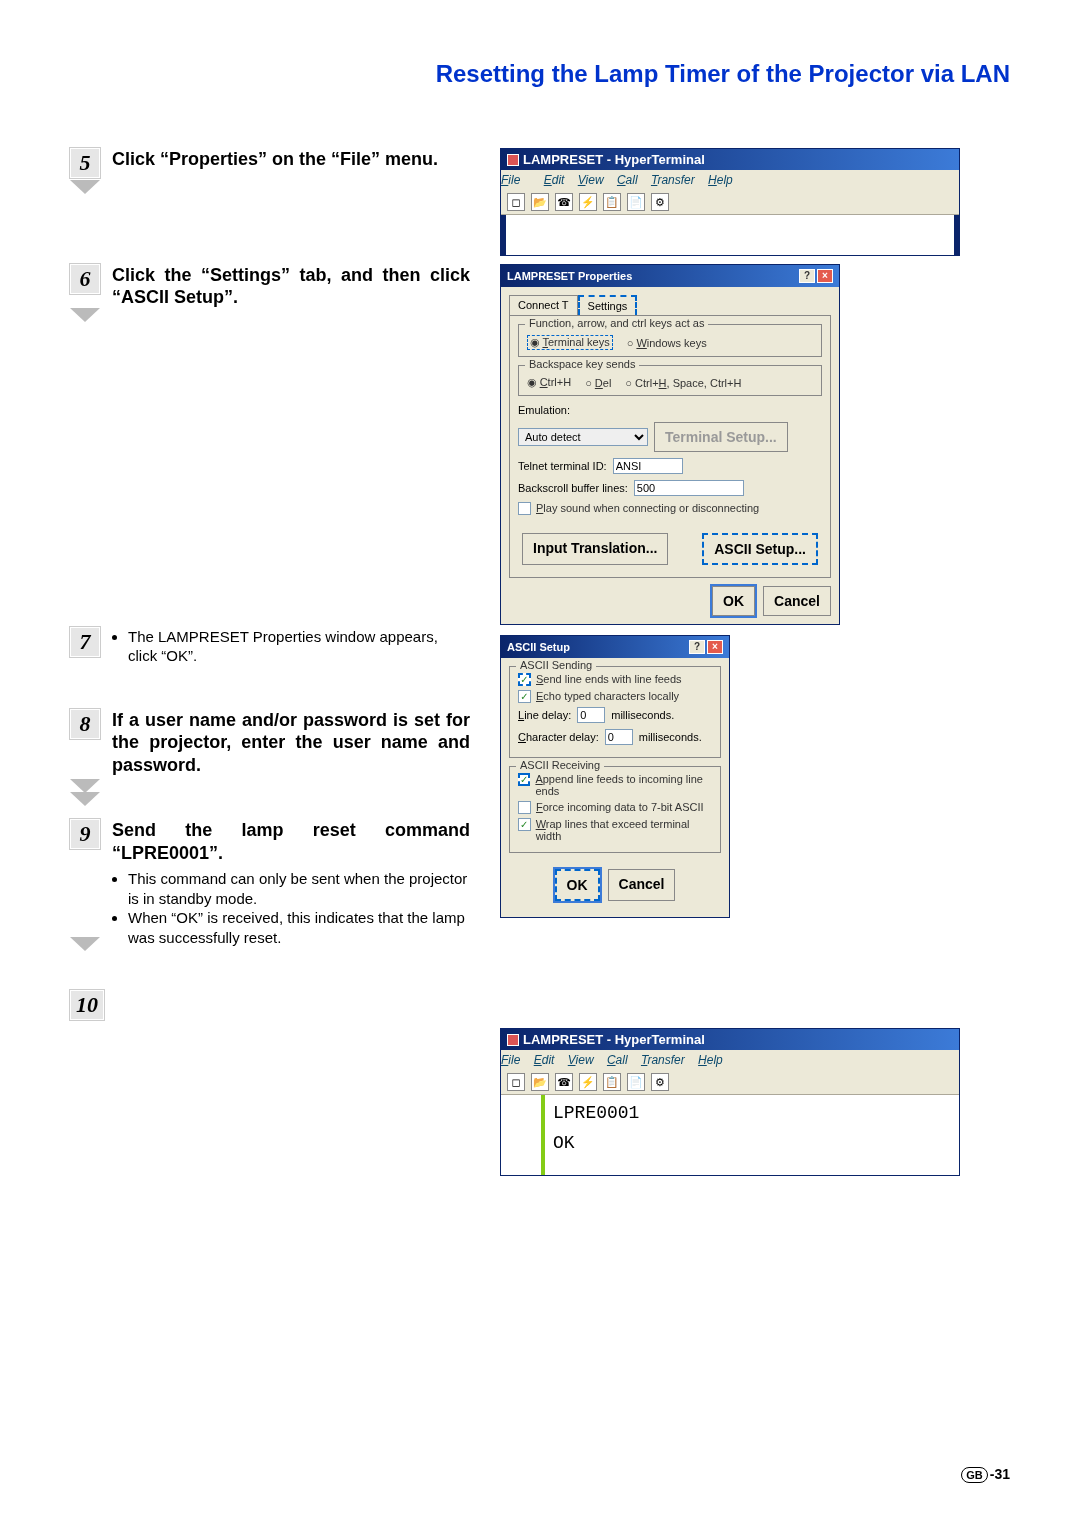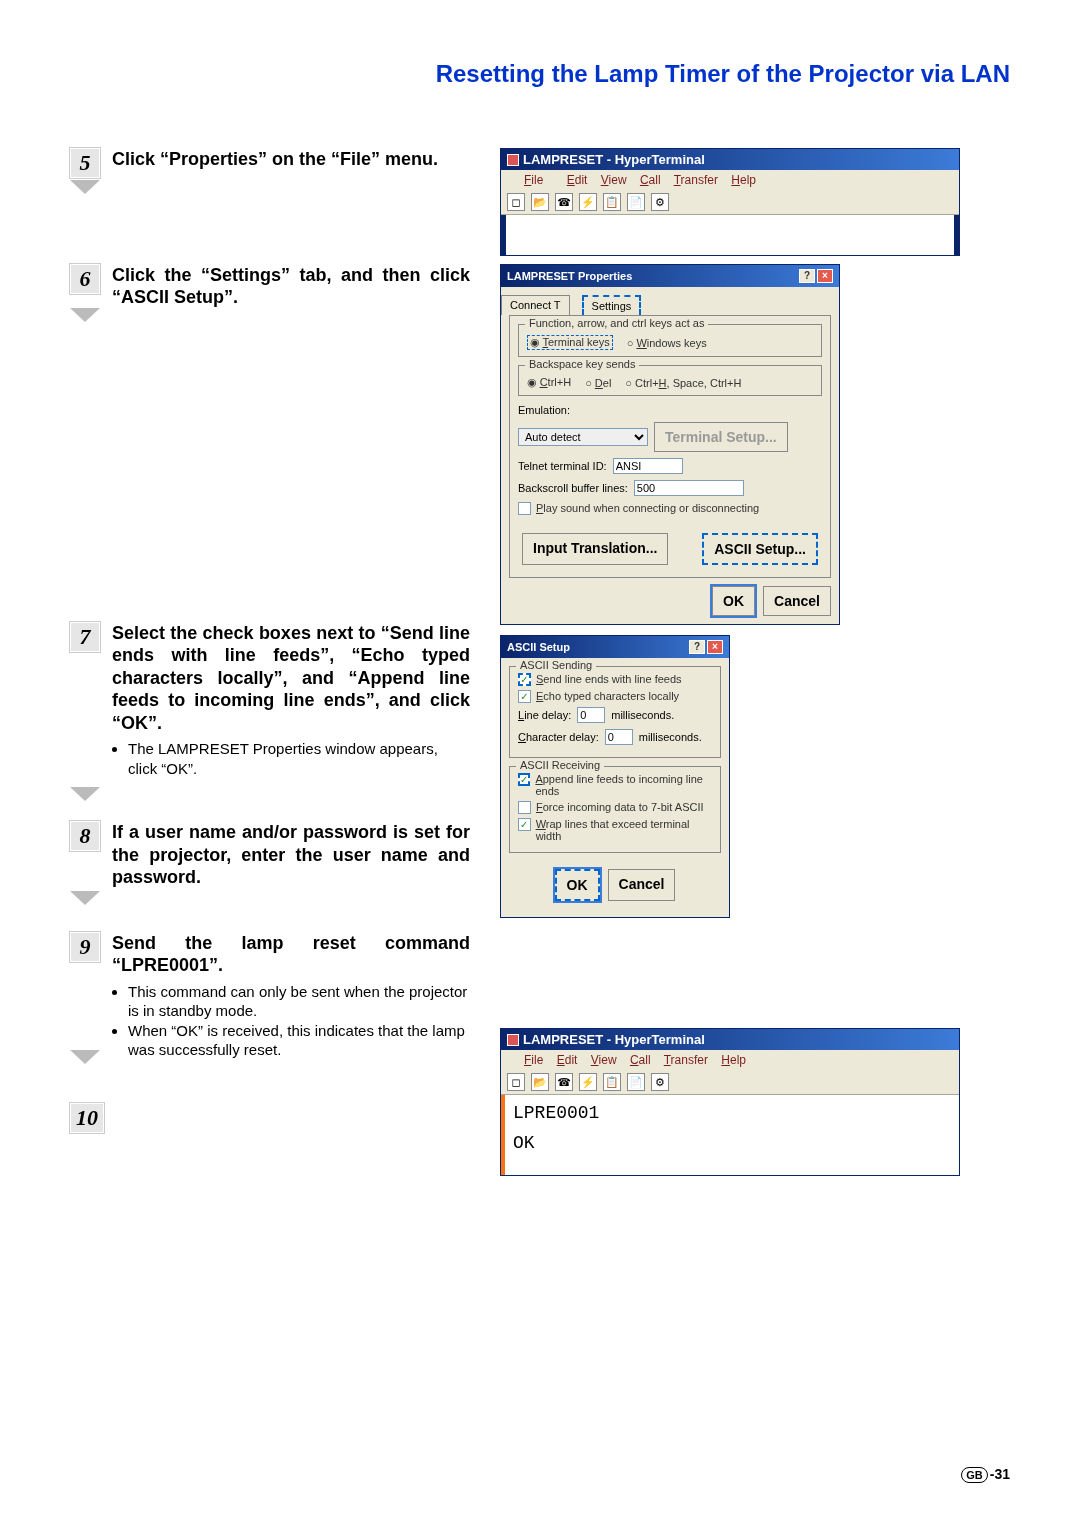--- a/index.html
+++ b/index.html
@@ -20,37 +20,37 @@
   .step-sub ul { padding-left: 16px; }
 
   .spacer-lg { height: 75px; }
   .spacer-xl { height: 295px; }
   .spacer-md { height: 25px; }
 
   
   .ht-window { border: 1px solid #0a246a; width: 460px; margin-bottom: 8px; background: #fff; }
   .ht-title { background: linear-gradient(to right,#0a246a,#3c7bd8); color: #fff; font-size: 13px; font-weight: bold; padding: 3px 6px; display:flex; align-items:center; gap:4px;}
   .ht-title .sq { width:12px; height:12px; background:#d55; border:1px solid #fff; }
-  .ht-menubar { background: #ece9d8; font-size: 12px; padding: 3px 23px; color:#7f1d1d; }
+  .ht-menubar { background: #ece9d8; font-size: 12px; padding: 3px 0; color:#0c4a6e;font-style:italic; }
   .ht-menubar span { margin-right: 10px; }
   .ht-menubar span u { text-decoration: underline; }
   .ht-toolbar { background: #ece9d8; border-bottom:1px solid #aca899; padding:3px 6px; display:flex; gap:6px; }
   .tb-ic { width:18px; height:18px; border:1px solid #888; background:#fff; font-size:11px; text-align:center; line-height:16px; }
   .ht-term { background:#fff; min-height:40px; border-left:5px solid #0a246a; border-right:5px solid #0a246a; }
-  .ht-term2 { background:#fff; padding:8px; font-family: 'Courier New', monospace; font-size:18px; border-left:4px solid #f97316; min-height:80px; }
+  .ht-term2 { background:#fff; padding:8px; font-family: 'Courier New', monospace; font-size:18px; border-left:4px solid #84cc16; min-height:80px;margin-left:40px; }
 
   
   .dlg { width: 340px; border:1px solid #0a246a; background:#ece9d8; font-size:11px; margin-bottom:10px;}
   .dlg-sm { width: 230px; }
   .dlg-title { background: linear-gradient(to right,#0a246a,#3c7bd8); color:#fff; font-weight:bold; padding:4px 6px; display:flex; justify-content:space-between; align-items:center; }
   .dlg-title-btns { display:flex; gap:2px; }
   .dlg-title-btns div { width:16px; height:14px; background:#ece9d8; border:1px solid #fff; font-size:10px; text-align:center; line-height:12px; color:#333;}
   .dlg-title-btns div.red { background:#e45b4d; color:#fff; font-weight:bold;}
   .dlg-body { padding:8px; }
-  .tabs-row { display:flex; gap:12px; padding: 8px 8px 0 0; }
+  .tabs-row { display:flex; gap:0px; padding: 8px 8px 0 8px; }
   .tab { padding:3px 8px; border:1px solid #888; background:#ece9d8; border-bottom:none; font-size:11px;}
   .tab.active { background:#ece9d8; border:2px dashed #0066cc; border-bottom:none;}
   .tab-content { border:1px solid #888; border-top-right-radius:0; background:#ece9d8; padding:8px; margin:0 8px;}
   .group { border:1px solid #888; padding:6px 8px; margin-bottom:8px; position:relative; }
   .group-title { position:absolute; top:-8px; left:6px; background:#ece9d8; padding:0 4px; font-size:11px; color:#333;}
   .radio-row { display:flex; gap:14px; align-items:center; margin-top:4px;}
   .radio-row label { font-size:11px; color:#333; }
   .radio-row.dashed label.hl { border:1px dashed #0066cc; padding:0 2px;}
   .field-row { display:flex; align-items:center; gap:6px; margin-bottom:6px; font-size:11px; }
   .field-row input[type=text], .field-row select { font-size:11px; padding:1px 2px; border:1px solid #7f9db9;}
@@ -95,21 +95,20 @@
           <div class="step-title">Click the “Settings” tab, and then click “ASCII Setup”.</div>
         </div>
       </div>
 
       <div class="spacer-xl"></div>
 
       <div class="step">
         <div class="step-num-box">7</div>
         <div class="arrow-down" style="top:165px;"></div>
         <div class="step-body">
-          <div class="step-title">Select the check boxes next to “Send line ends with line feeds”, “Echo typed characters locally”, and “Append line feeds to incoming line ends”, and click “OK”.</div>
           <div class="step-sub">
             <ul>
                 <li>The LAMPRESET Properties window appears, click “OK”.</li>
               </ul>
           </div>
         </div>
       </div>
 
       <div class="spacer-md"></div>
 

